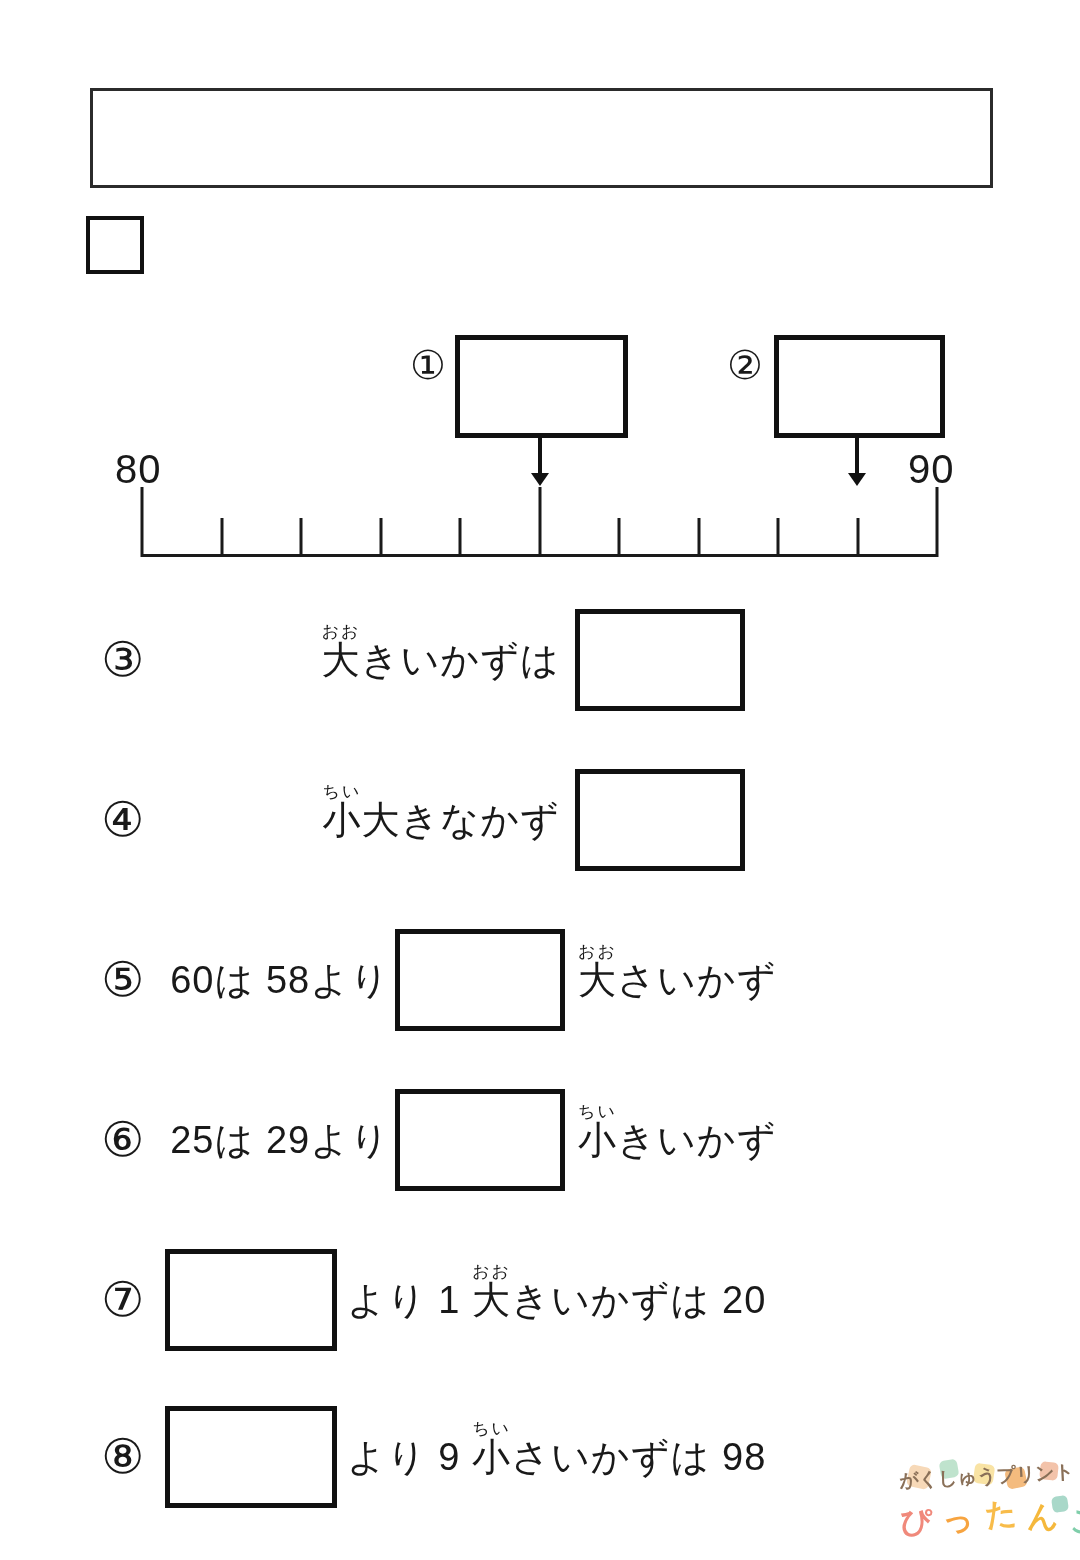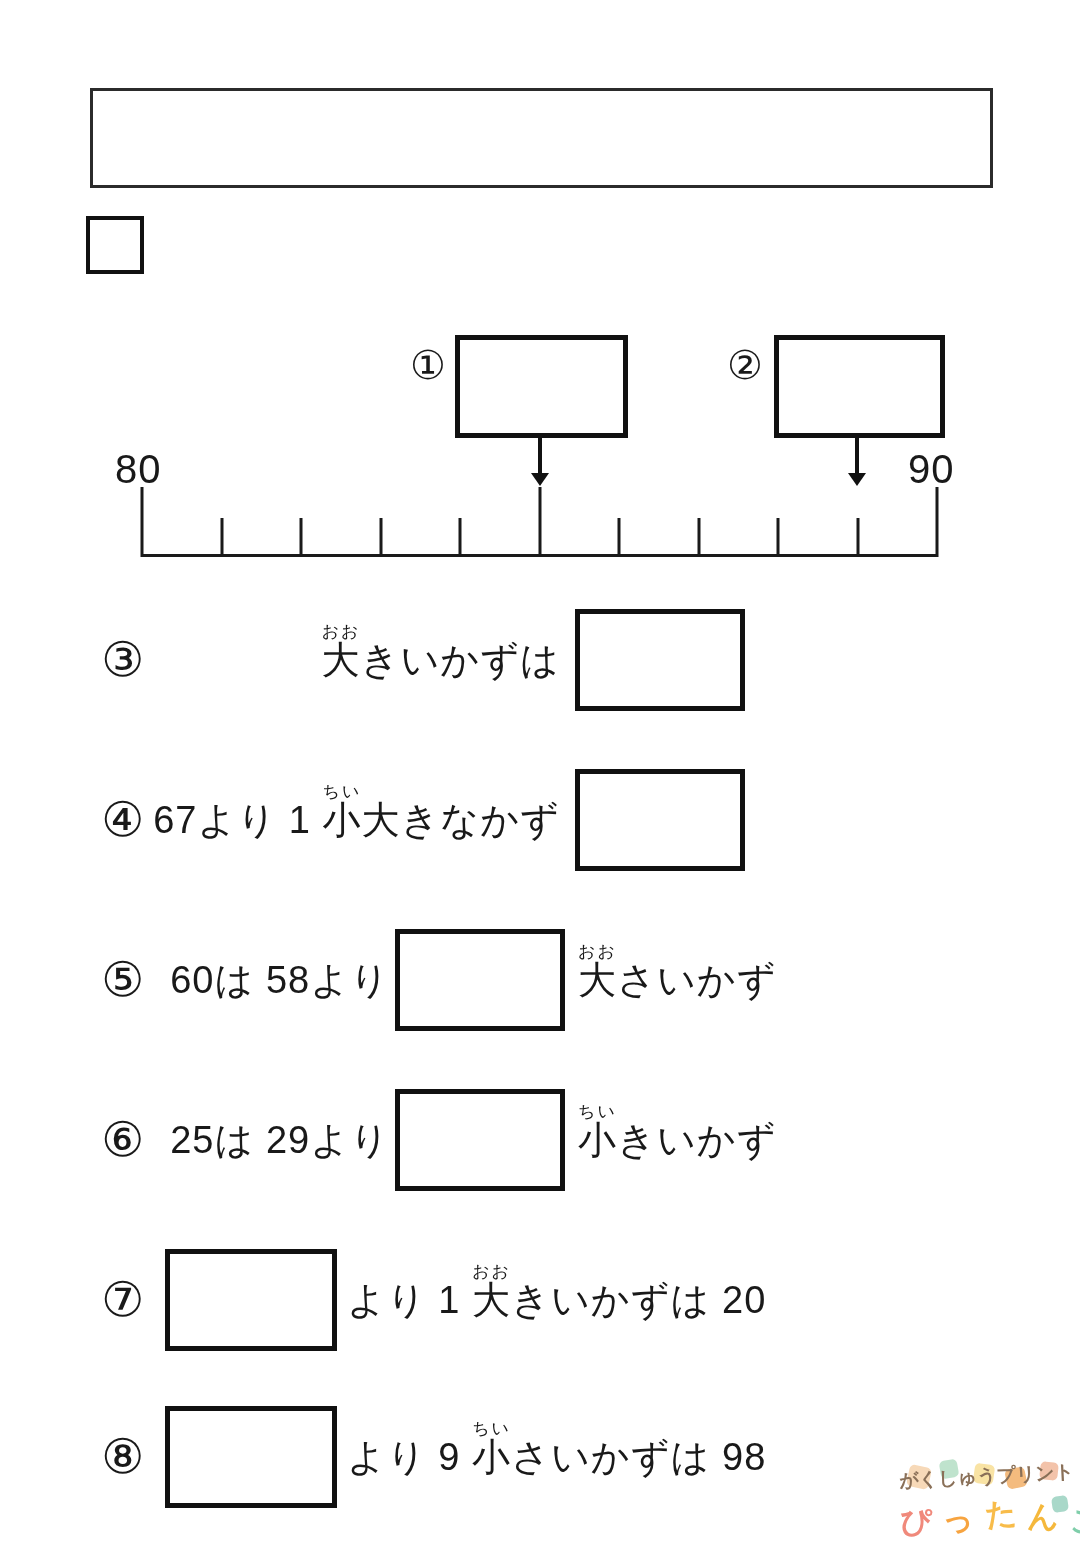--- a/index.html
+++ b/index.html
@@ -101,21 +101,21 @@
   </div>
 
   <div class="qnum" style="top:636px">③</div>
   <div class="qtext ra" style="right:520px;top:641px">
     <span class="fw"><span class="fg">おお</span><span>大</span></span><span>きいかずは</span>
   </div>
   <div class="abox b3"></div>
 
   <div class="qnum" style="top:796px">④</div>
   <div class="qtext ra" style="right:520px;top:801px">
-    <span>67より 1 </span><span class="fw"><span class="fg">ちい</span><span>小</span></span><span>大きなかず</span>
+    <span class="fw"><span class="fg">ちい</span><span>小</span></span><span>大きなかず</span>
   </div>
   <div class="abox b4"></div>
 
   <div class="qnum" style="top:956px">⑤</div>
   <div class="qtext ra" style="right:690px;top:961px">60は 58より</div>
   <div class="abox b5"></div>
   <div class="qtext" style="left:578px;top:961px">
     <span class="fw"><span class="fg">おお</span><span>大</span></span><span>さいかず</span>
   </div>
 

